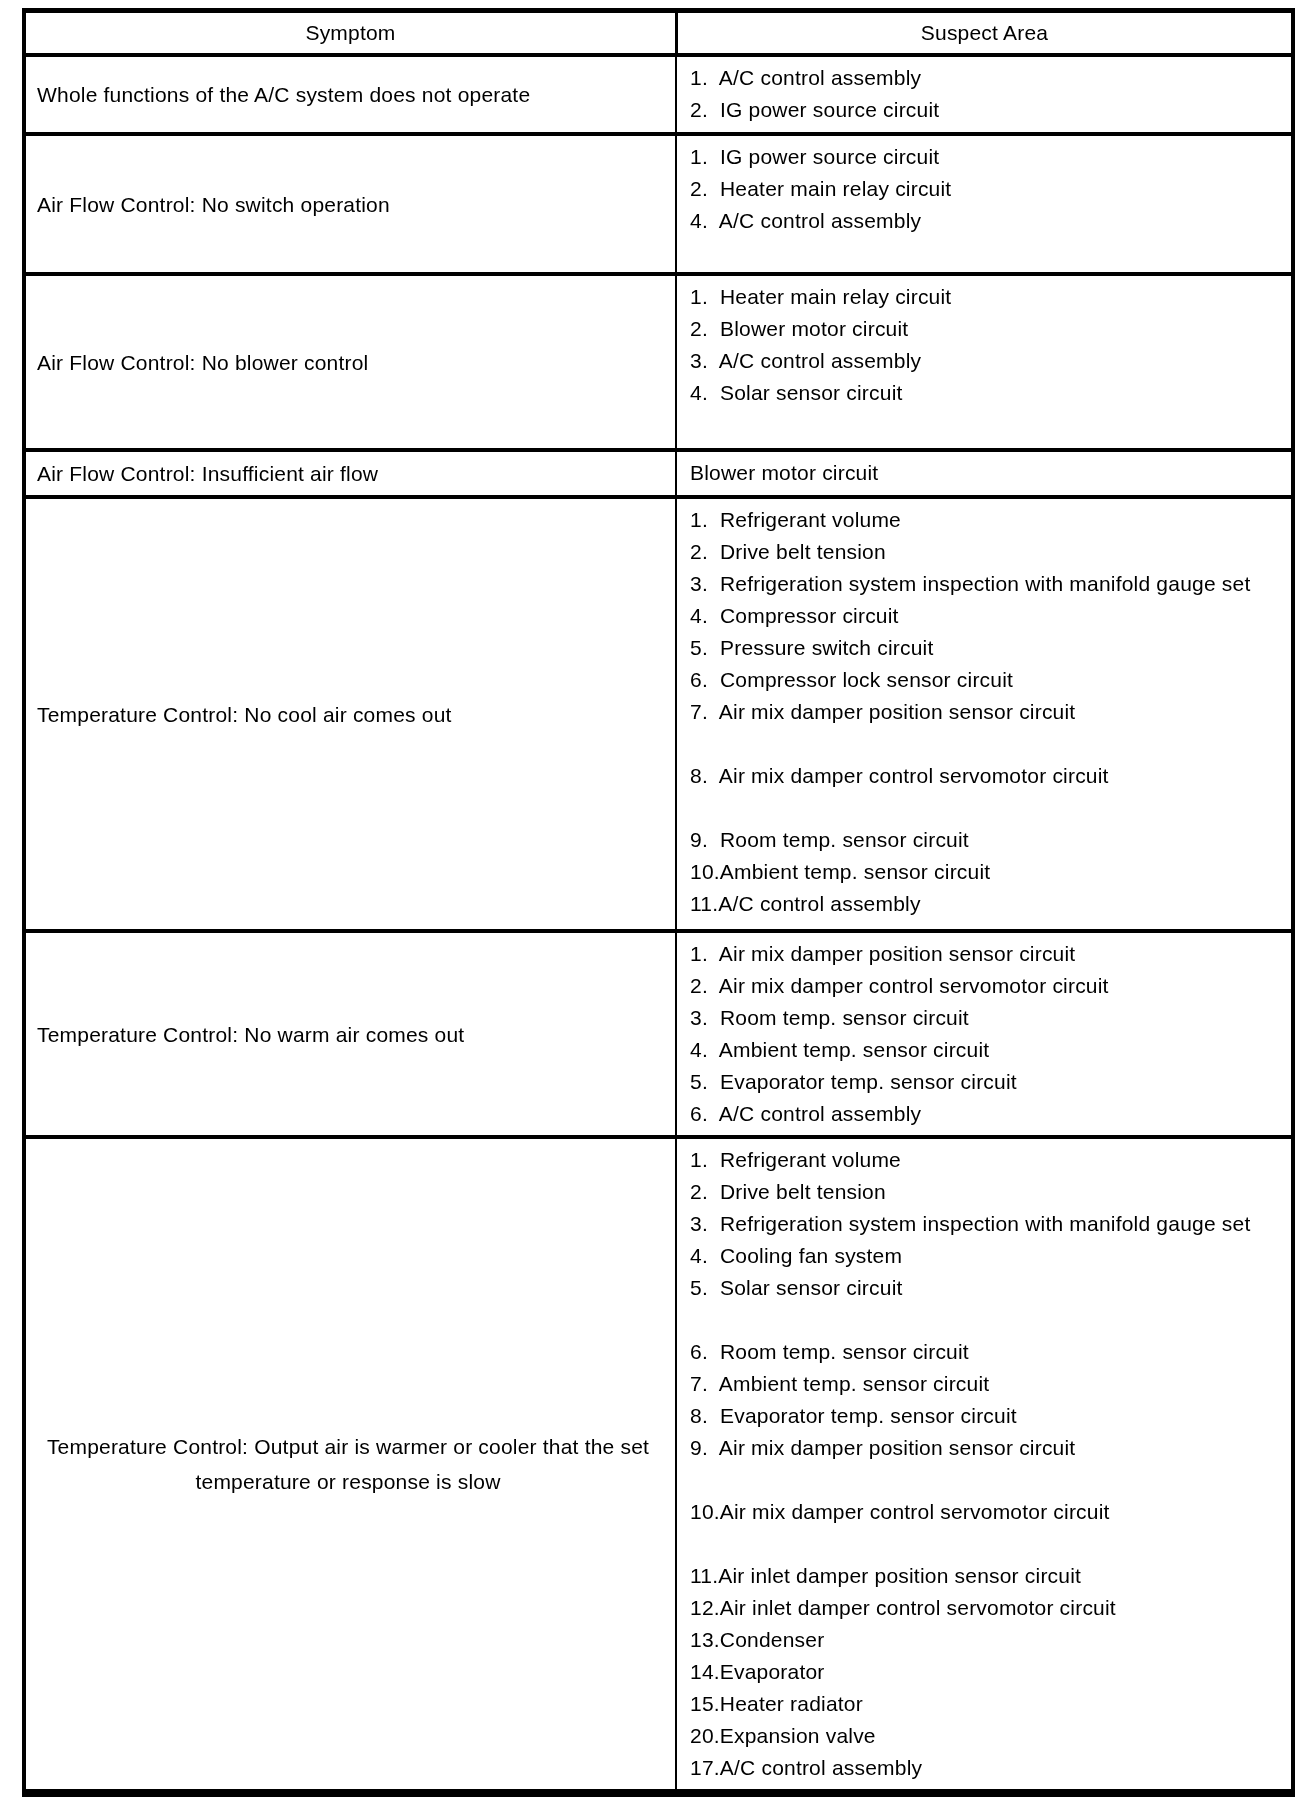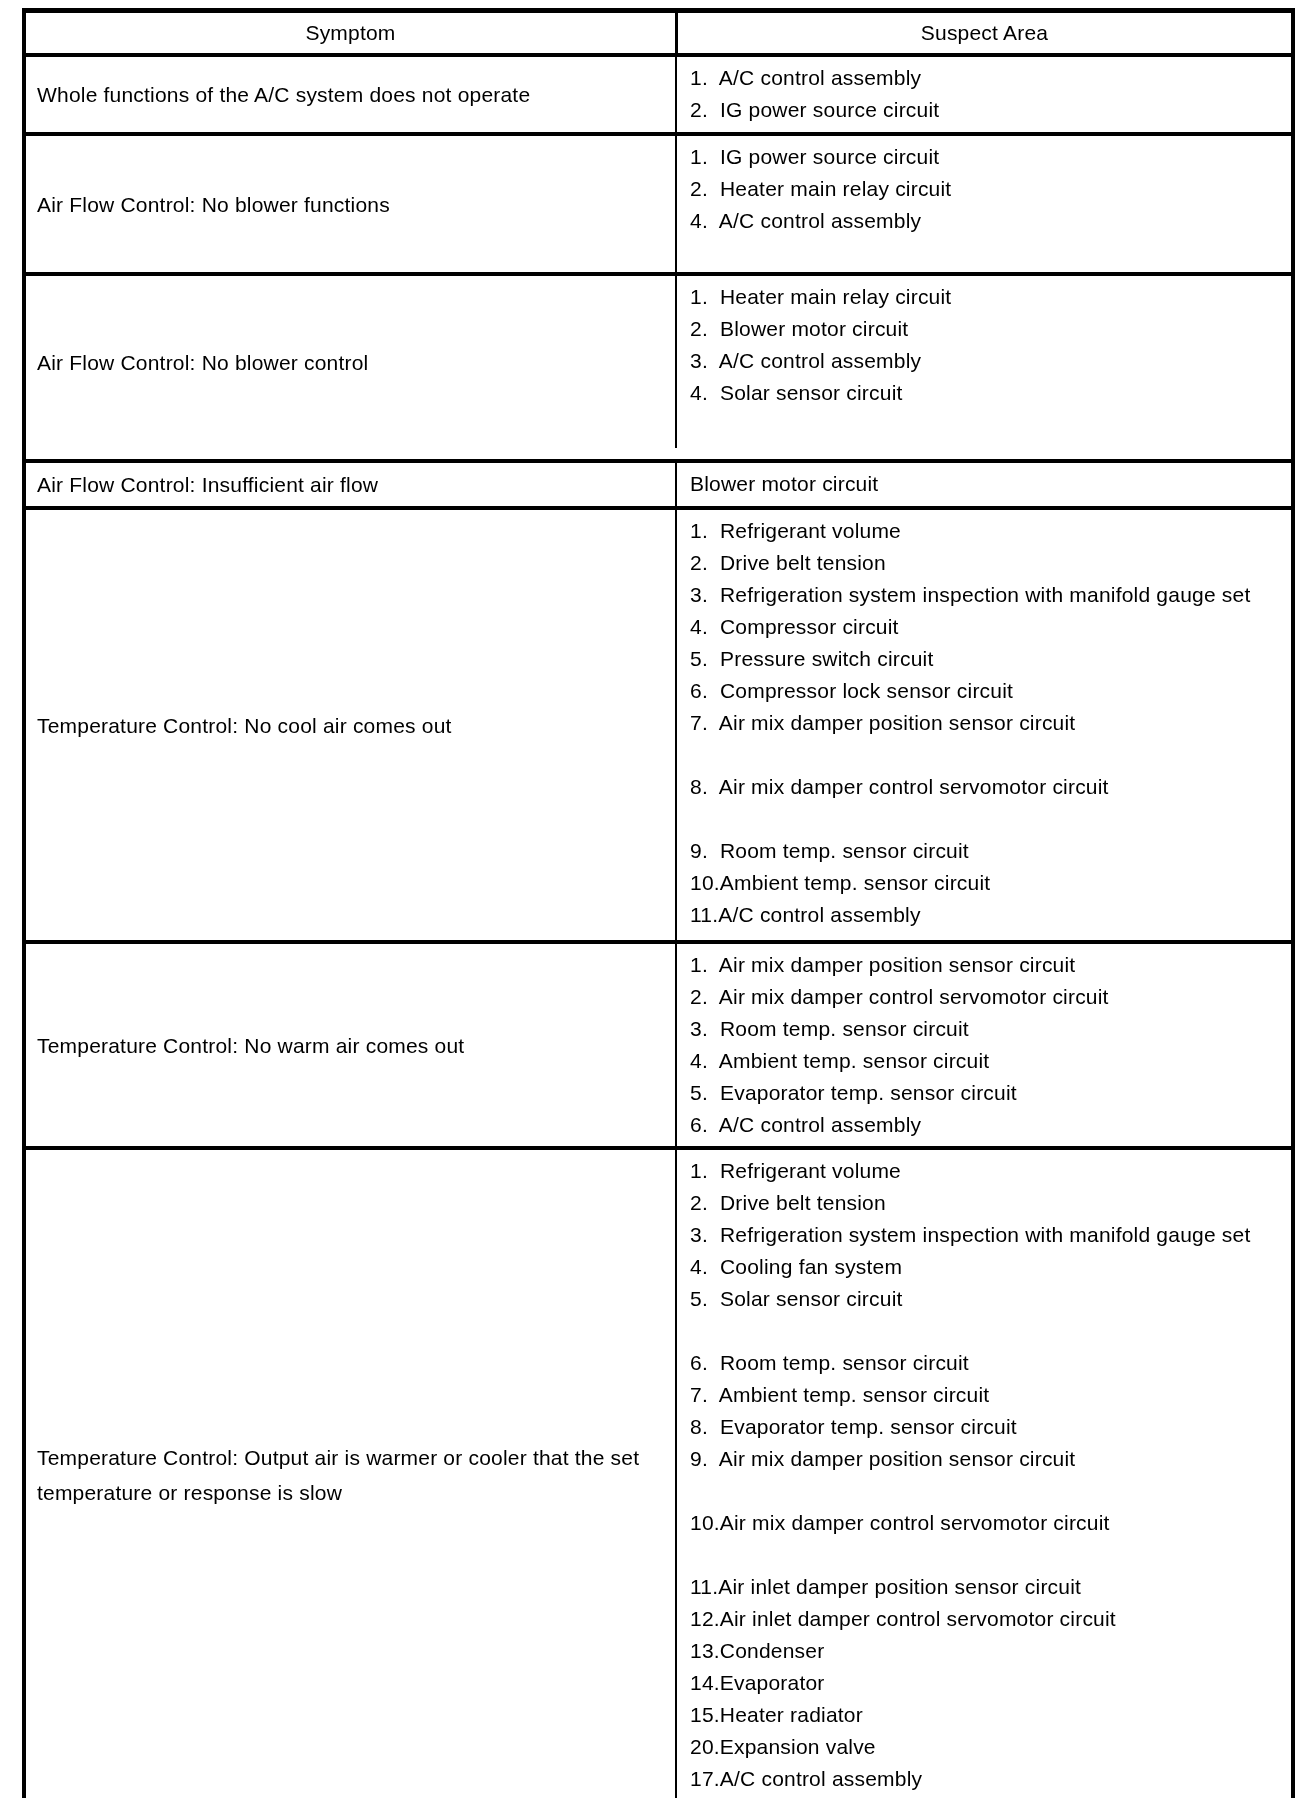--- a/index.html
+++ b/index.html
@@ -39,32 +39,33 @@
   .th-suspect{ border-left:3px solid #000; }
   .t-row{
     display:grid;
     grid-template-columns:649px 1fr;
     border-top:4px solid #000;
   }
   
   #rows .t-row:nth-child(1){ min-height:75px; }
   #rows .t-row:nth-child(2){ min-height:136px; }
   #rows .t-row:nth-child(3){ min-height:172px; }
-  #rows .t-row:nth-child(4){ min-height:40px;margin-top:11px; }
+  #rows .t-row:nth-child(4){ min-height:40px; }
   #rows .t-row:nth-child(5){ min-height:430px; }
   #rows .t-row:nth-child(6){ min-height:200px; }
   #rows .t-row:nth-child(7){ min-height:648px; }
   .td-symptom{
     display:flex; align-items:center;
     padding:4px 16px 4px 11px;
   }
   .sym{
     font-size:21px;
     line-height:35px;
     letter-spacing:0.2px;
+    text-align:center;
   }
   .td-suspect{
     border-left:2px solid #000000;
     padding:5px 2px 5px 13px;
     box-sizing:border-box;
   }
   .item{
     font-size:21px;
     line-height:32px;
     min-height:32px;
@@ -89,21 +90,21 @@
     <div class="td td-suspect">
       <div class="items">
               <div class="item">1.  A/C control assembly</div>
               <div class="item">2.  IG power source circuit</div>
             </div>
     </div>
   </div>
 
   <div class="t-row">
     <div class="td td-symptom">
-      <span class="sym">Air Flow Control: No blower functions</span>
+      <span class="sym">Air Flow Control: No switch operation</span>
     </div>
     <div class="td td-suspect">
       <div class="items">
               <div class="item">1.  IG power source circuit</div>
               <div class="item">2.  Heater main relay circuit</div>
               <div class="item">4.  A/C control assembly</div>
             </div>
     </div>
   </div>
 

